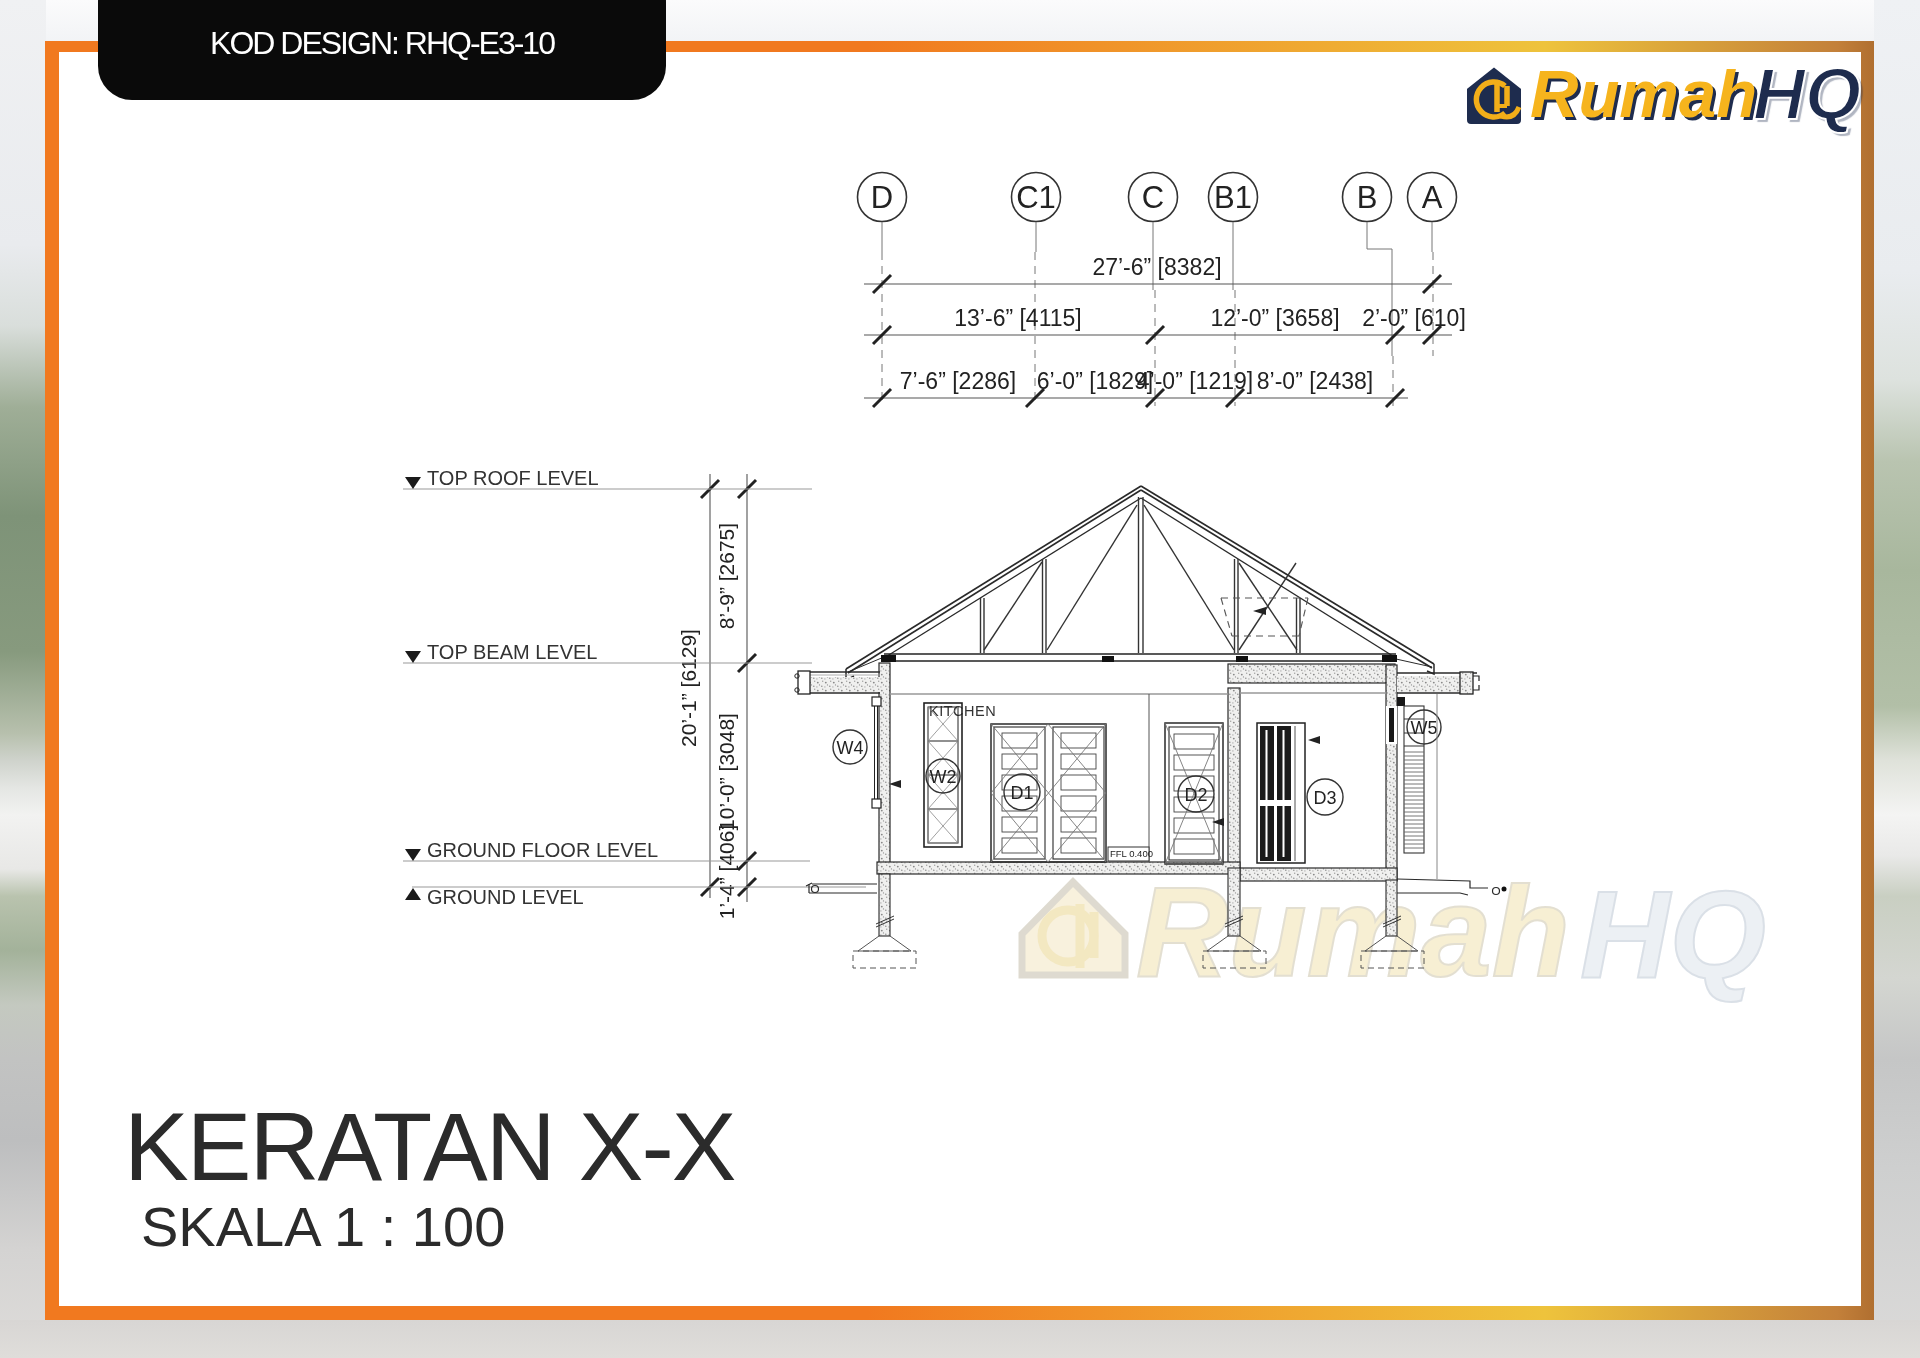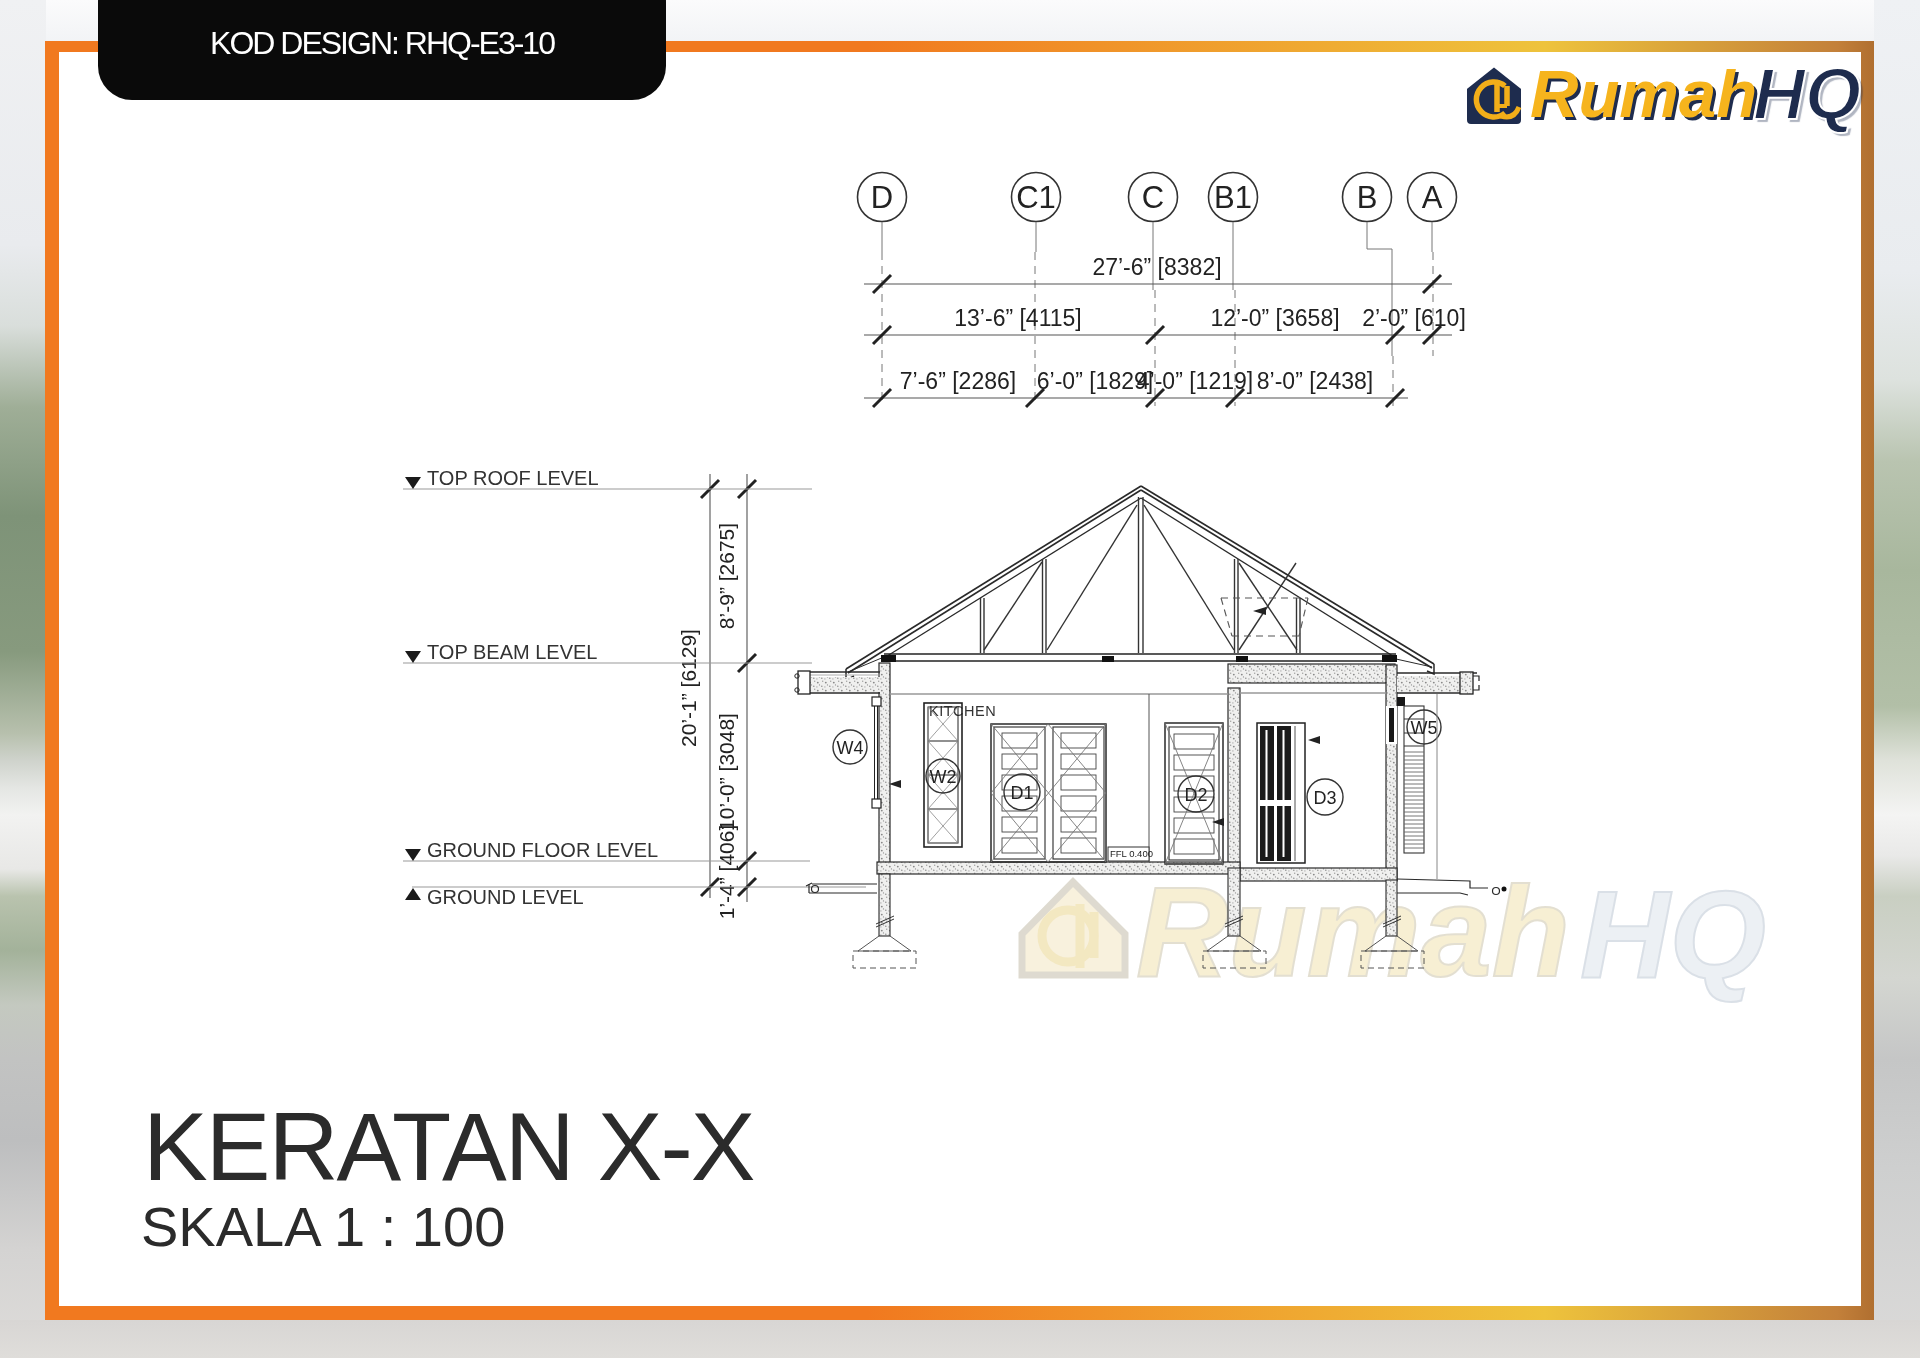--- a/index.html
+++ b/index.html
@@ -394,15 +394,15 @@
   <g stroke="#555" stroke-width="1" fill="none">
     <path d="M879 936 L858 951 H911 L890 936"></path>
     <rect x="853" y="951" width="63" height="17" stroke-dasharray="6 4"></rect>
     <path d="M1228 936 L1207 951 H1261 L1240 936"></path>
     <rect x="1203" y="951" width="63" height="17" stroke-dasharray="6 4"></rect>
     <path d="M1386 936 L1365 951 H1418 L1397 936"></path>
     <rect x="1361" y="951" width="63" height="17" stroke-dasharray="6 4"></rect>
   </g>
 </svg>
 
-<div class="abs" style="left:143px;top:1091px;font-size:97px;color:#2b2b2b;letter-spacing:-2px;">KERATAN X-X</div>
+<div class="abs" style="left:124px;top:1091px;font-size:97px;color:#2b2b2b;letter-spacing:-2px;">KERATAN X-X</div>
 
 <div class="abs" style="left:141px;top:1194px;font-size:56px;color:#2b2b2b;">SKALA 1 : 100</div>
 
 </body></html>

